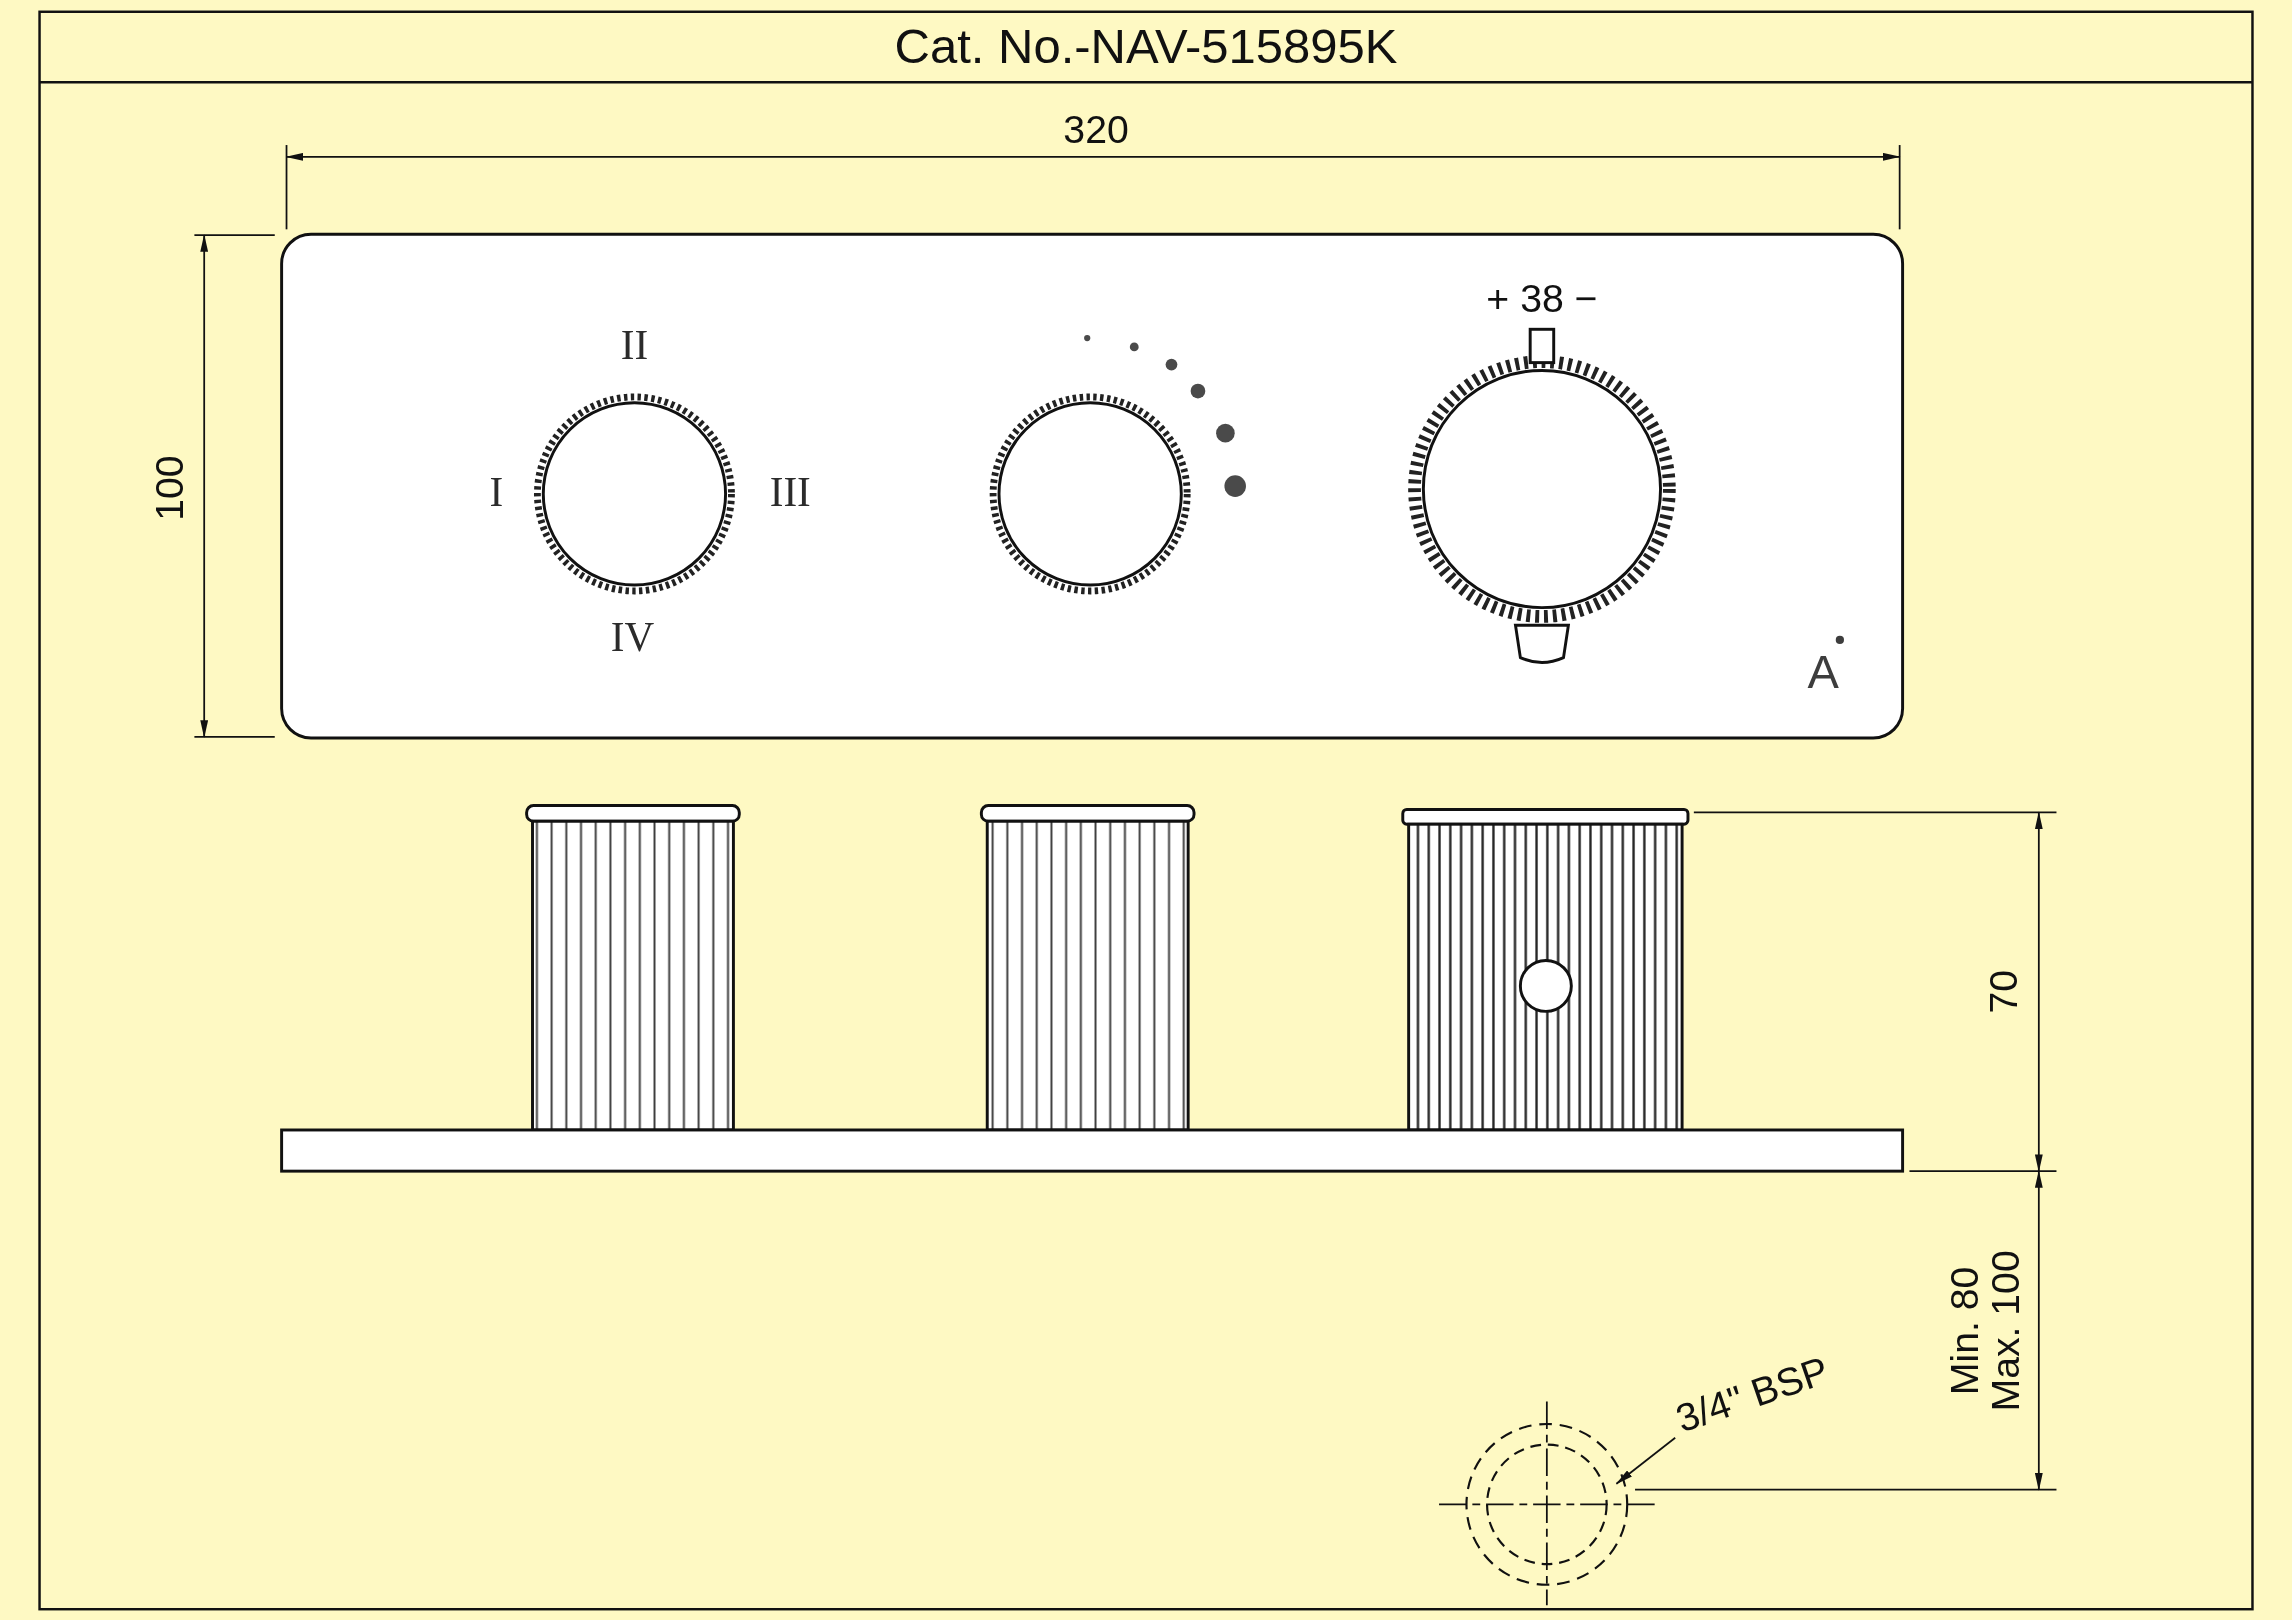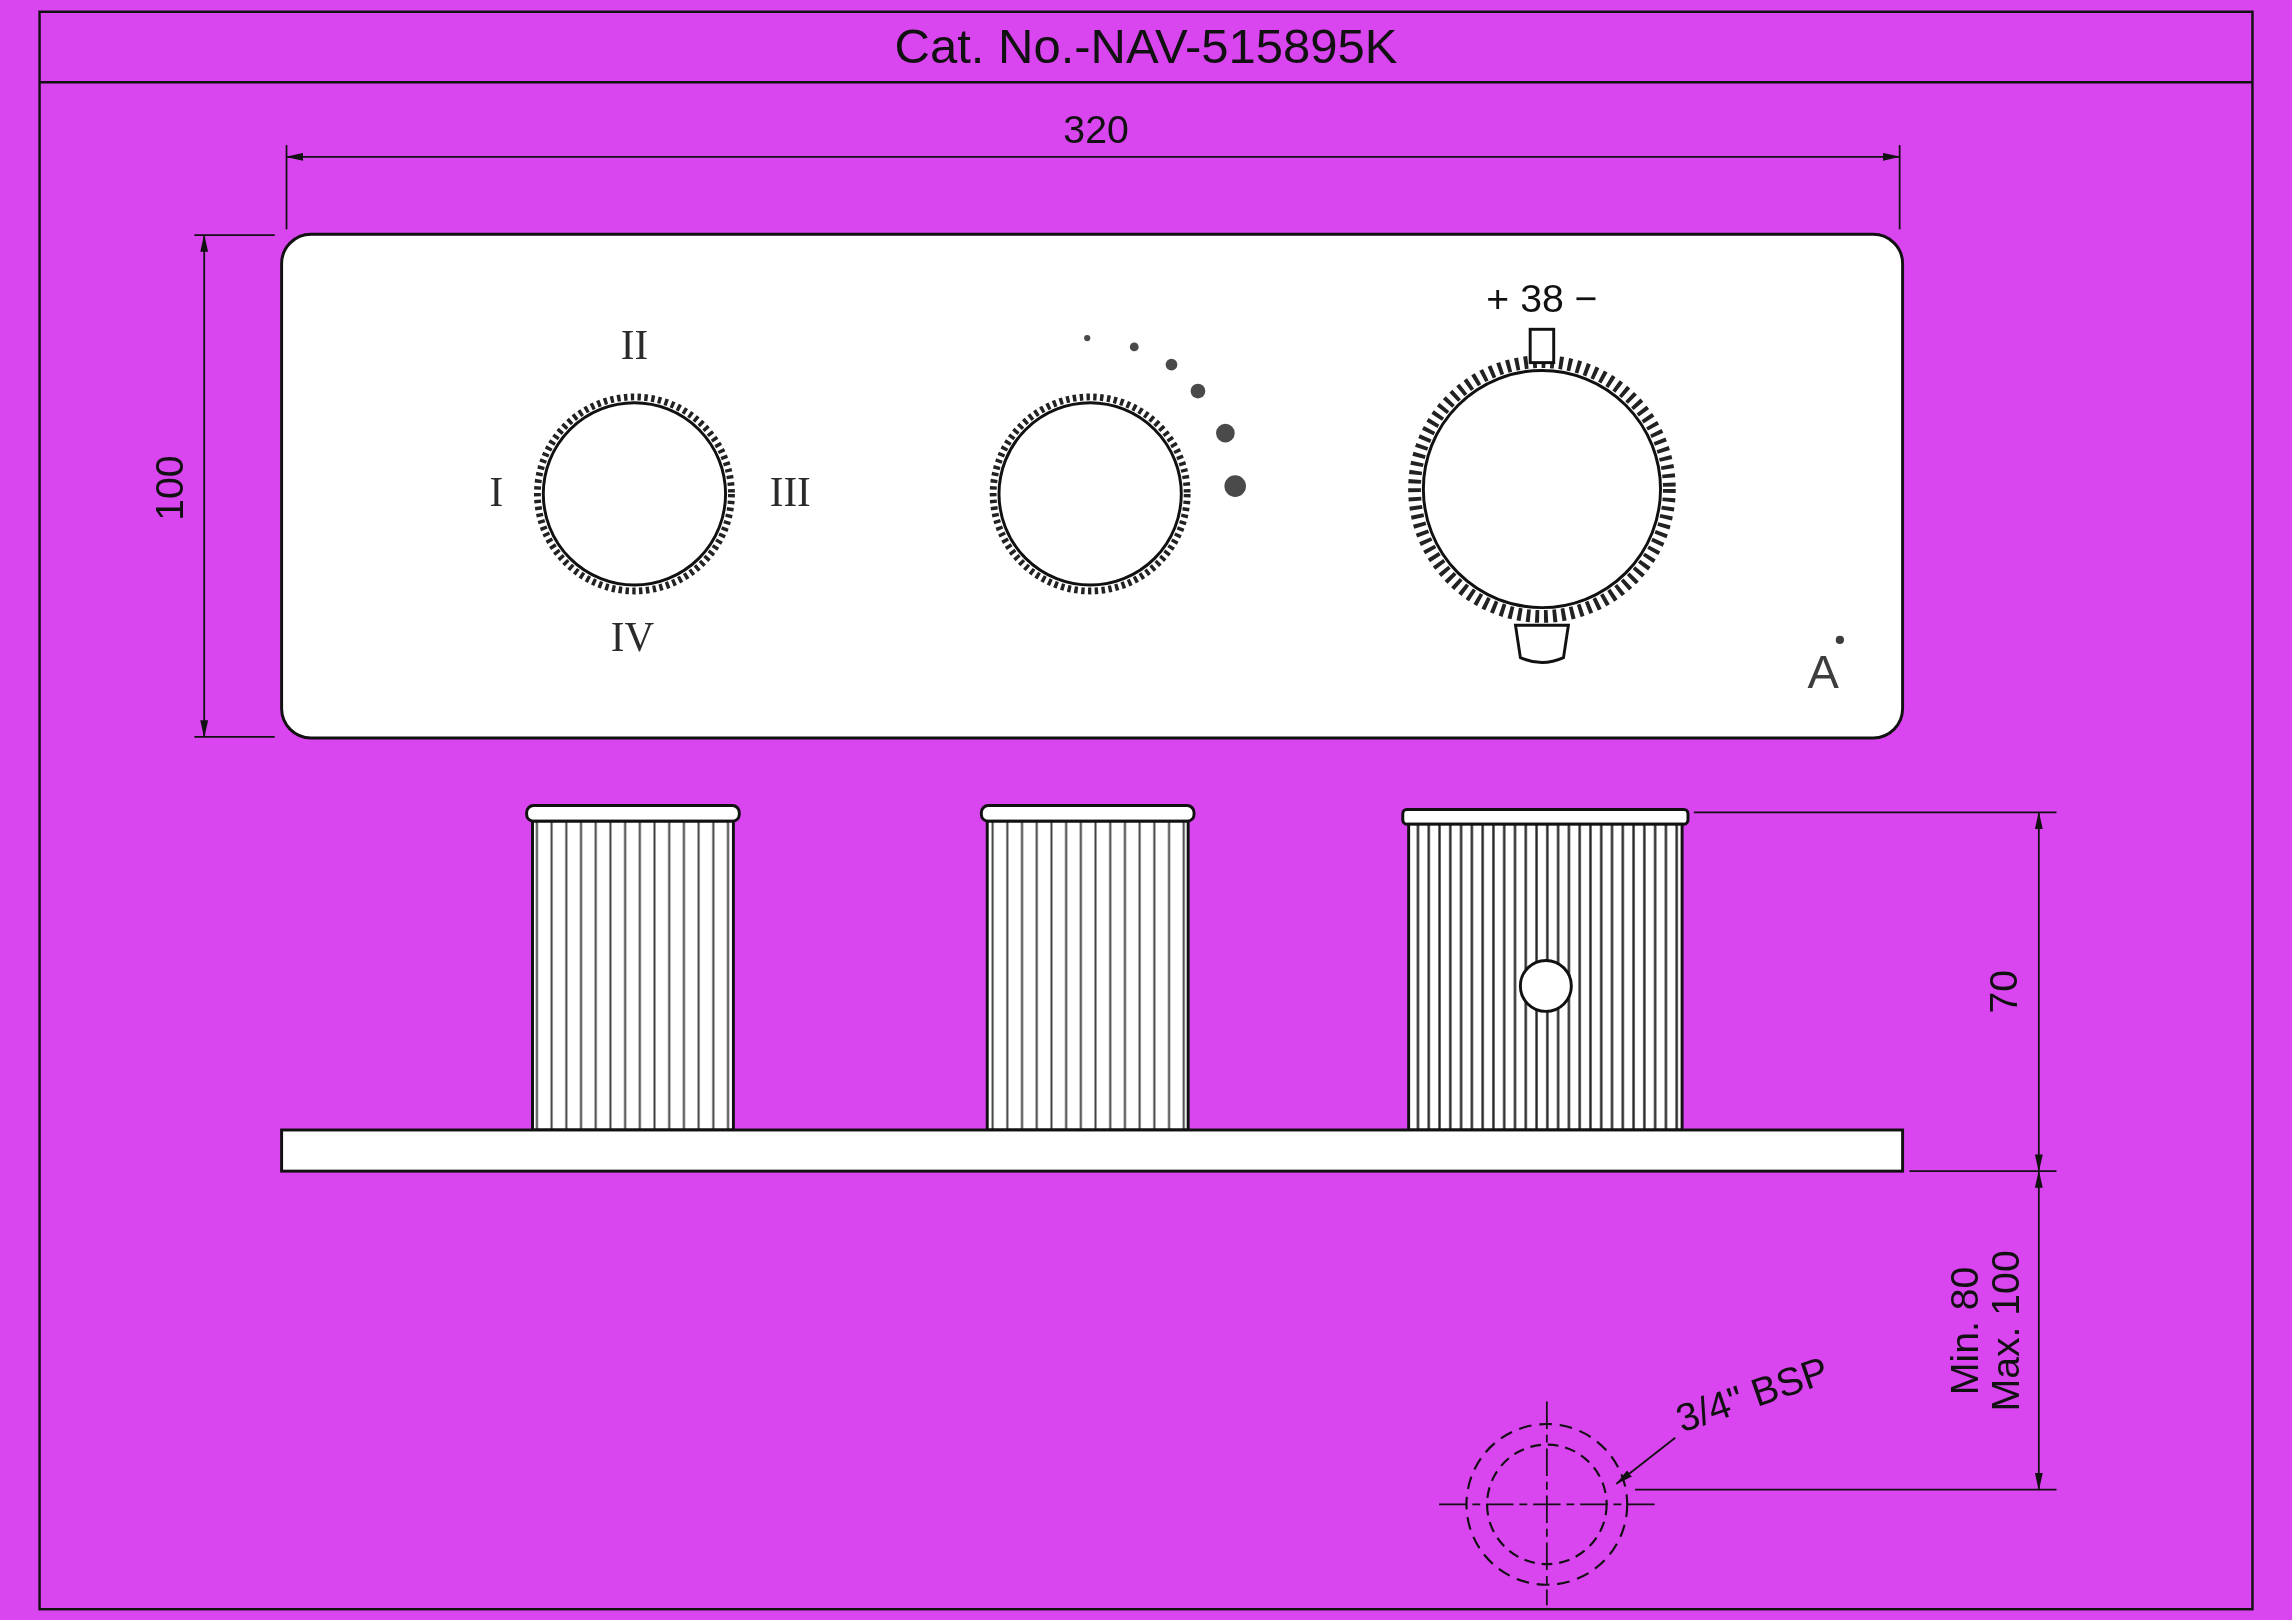--- a/index.html
+++ b/index.html
@@ -1,16 +1,16 @@
 <!DOCTYPE html>
 <html><head>
 <meta charset="utf-8">
 <style>
   html,body{margin:0;padding:0;background:#fff;}
-  .page{position:relative;width:2293px;height:1620px;background:#d946ef;font-family:"Liberation Sans",sans-serif;}
+  .page{position:relative;width:2293px;height:1620px;background:#fef9c3;font-family:"Liberation Sans",sans-serif;}
   svg{display:block;}
   .thin{stroke:#111;stroke-width:1.8;fill:none;}
   .dim{stroke:#111;stroke-width:1.8;fill:none;}
   .outline{fill:#fff;stroke:#111;stroke-width:3;}
   .knurl{fill:none;stroke:#222;}
   .dimtxt{font-family:"Liberation Sans",sans-serif;font-size:40px;fill:#111;text-anchor:middle;}
   .titletxt{font-family:"Liberation Sans",sans-serif;font-size:50px;fill:#111;text-anchor:middle;}
   .romtxt{font-family:"Liberation Serif",serif;font-size:42px;fill:#2b2b2b;text-anchor:middle;}
   .brandtxt{font-family:"Liberation Sans",sans-serif;font-size:48px;fill:#3d3d3d;text-anchor:middle;}
 </style>

